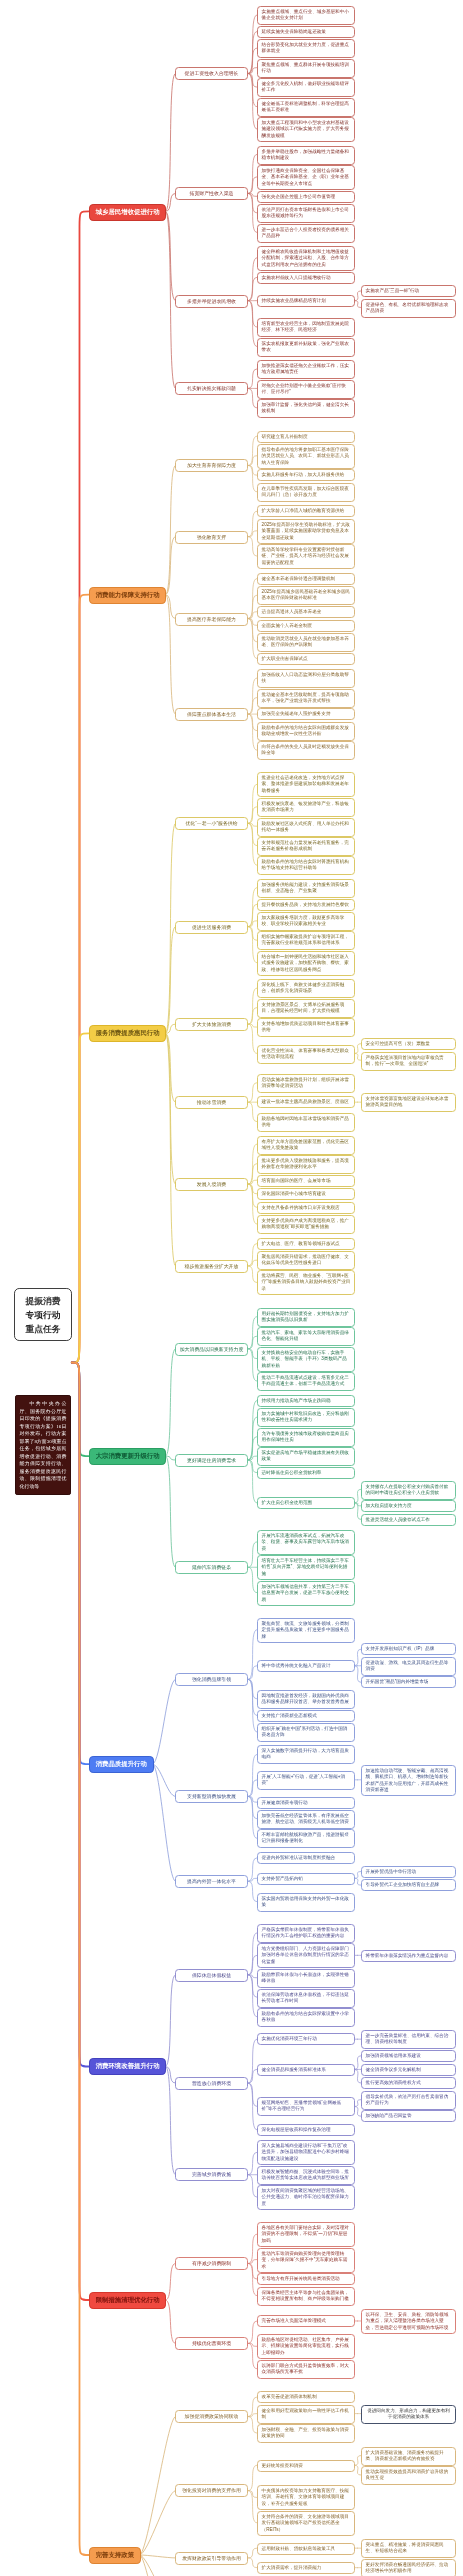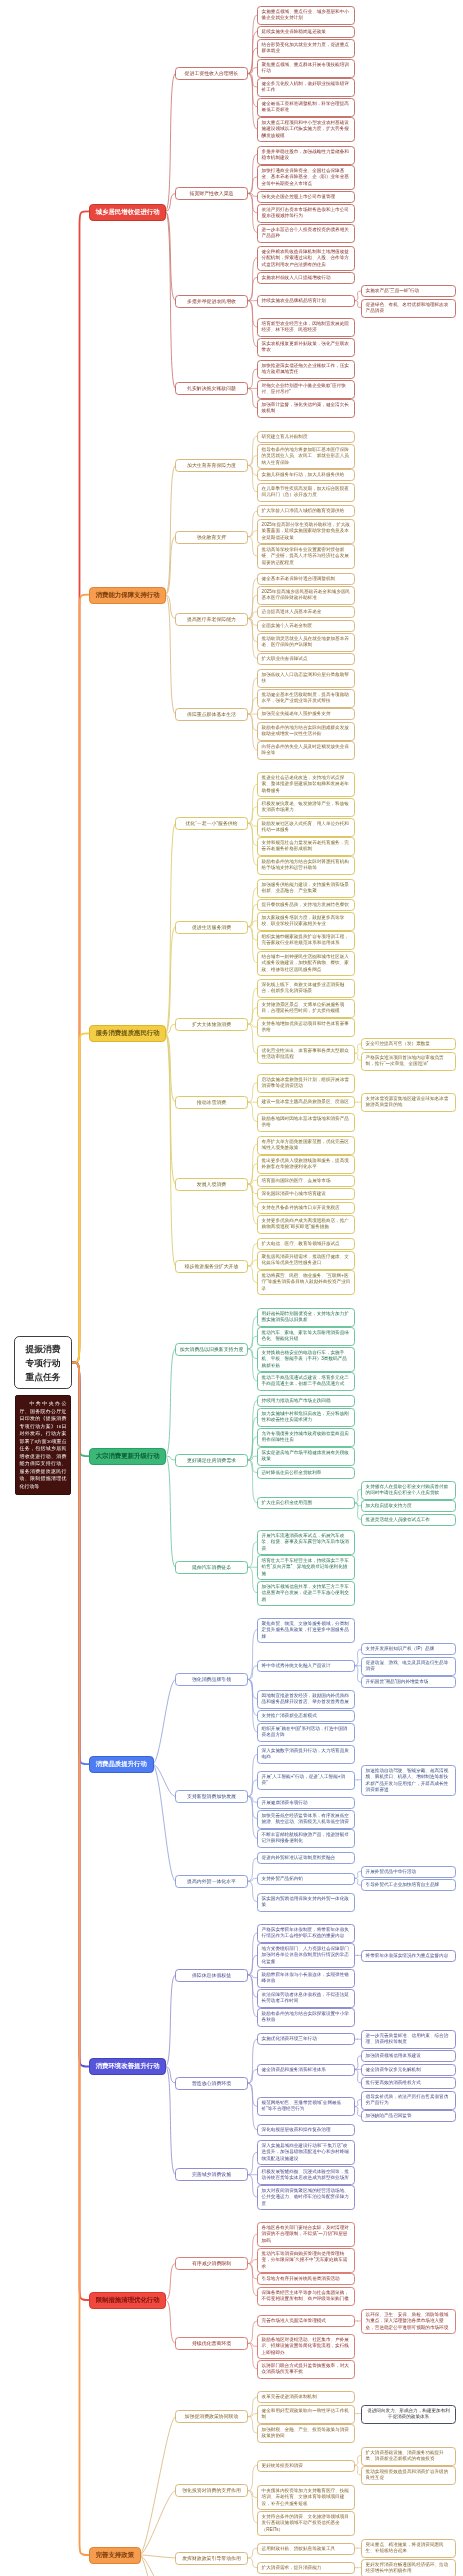--- a/index.html
+++ b/index.html
@@ -208,21 +208,21 @@
       <path d="M271,4959.008809780655 C287,4959.008809780655 324,5070.665408126573 340,5070.665408126573" fill="none" stroke="#d9b77e" stroke-width="1.6" stroke-linecap="round"></path>
       <path d="M482,5070.665408126573 C498,5070.665408126573 482,5032.8157137720245 498,5032.8157137720245" fill="none" stroke="#d9b77e" stroke-width="1.3" stroke-linecap="round"></path>
       <path d="M482,5070.665408126573 C498,5070.665408126573 482,5076.3428622797555 498,5076.3428622797555" fill="none" stroke="#d9b77e" stroke-width="1.3" stroke-linecap="round"></path>
       <path d="M482,5070.665408126573 C498,5070.665408126573 482,5114.192556634304 498,5114.192556634304" fill="none" stroke="#d9b77e" stroke-width="1.3" stroke-linecap="round"></path>
       <path d="M271,4959.008809780655 C287,4959.008809780655 324,5208.816792520676 340,5208.816792520676" fill="none" stroke="#d9b77e" stroke-width="1.6" stroke-linecap="round"></path>
       <path d="M482,5208.816792520676 C498,5208.816792520676 482,5157.719705142035 498,5157.719705142035" fill="none" stroke="#d9b77e" stroke-width="1.3" stroke-linecap="round"></path>
       <path d="M482,5208.816792520676 C498,5208.816792520676 482,5189.891945343402 498,5189.891945343402" fill="none" stroke="#d9b77e" stroke-width="1.3" stroke-linecap="round"></path>
       <path d="M482,5208.816792520676 C498,5208.816792520676 482,5216.386731391586 498,5216.386731391586" fill="none" stroke="#d9b77e" stroke-width="1.3" stroke-linecap="round"></path>
       <path d="M482,5208.816792520676 C498,5208.816792520676 482,5254.236425746135 498,5254.236425746135" fill="none" stroke="#d9b77e" stroke-width="1.3" stroke-linecap="round"></path>
     </svg>
-  <div class="node n-root" id="rootNode" style="left: 14px; top: 1336px;">提振消费
+  <div class="node n-root" id="rootNode" style="left: 14px; top: 1288px;">提振消费
 专项行动
 重点任务</div>
   <div class="node n-desc" id="descNode" style="left: 15px; top: 1395px;">中共中央办公厅、国务院办公厅近日印发的《提振消费专项行动方案》16日对外发布。行动方案部署了8方面30项重点任务，包括城乡居民增收促进行动、消费能力保障支持行动、服务消费提质惠民行动、限制措施清理优化行动等</div>
   <div id="nodes">
       <div class="node n-branch" style="background: rgb(233, 71, 62); border-color: rgb(201, 53, 44); color: rgb(255, 255, 255); left: 89px; top: 204px;">城乡居民增收促进行动</div>
       <div class="node n-sub" style="border-color: rgb(201, 117, 109); color: rgb(125, 42, 35); left: 175px; top: 67px;">促进工资性收入合理增长</div>
       <div class="node n-leaf" style="border-color: rgb(201, 117, 109); color: rgb(125, 42, 35); left: 257px; top: 6.2px;">实施重点领域、重点行业、城乡基层和中小微企业就业支持计划</div>
       <div class="node n-leaf" style="border-color: rgb(201, 117, 109); color: rgb(125, 42, 35); left: 257px; top: 26px;">延续实施失业保险稳岗返还政策</div>
       <div class="node n-leaf" style="border-color: rgb(201, 117, 109); color: rgb(125, 42, 35); left: 257px; top: 39px;">结合形势变化加大就业支持力度，促进重点群体就业</div>
       <div class="node n-leaf" style="border-color: rgb(201, 117, 109); color: rgb(125, 42, 35); left: 257px; top: 59px;">聚焦重点领域、重点群体开展专项技能培训行动</div>

